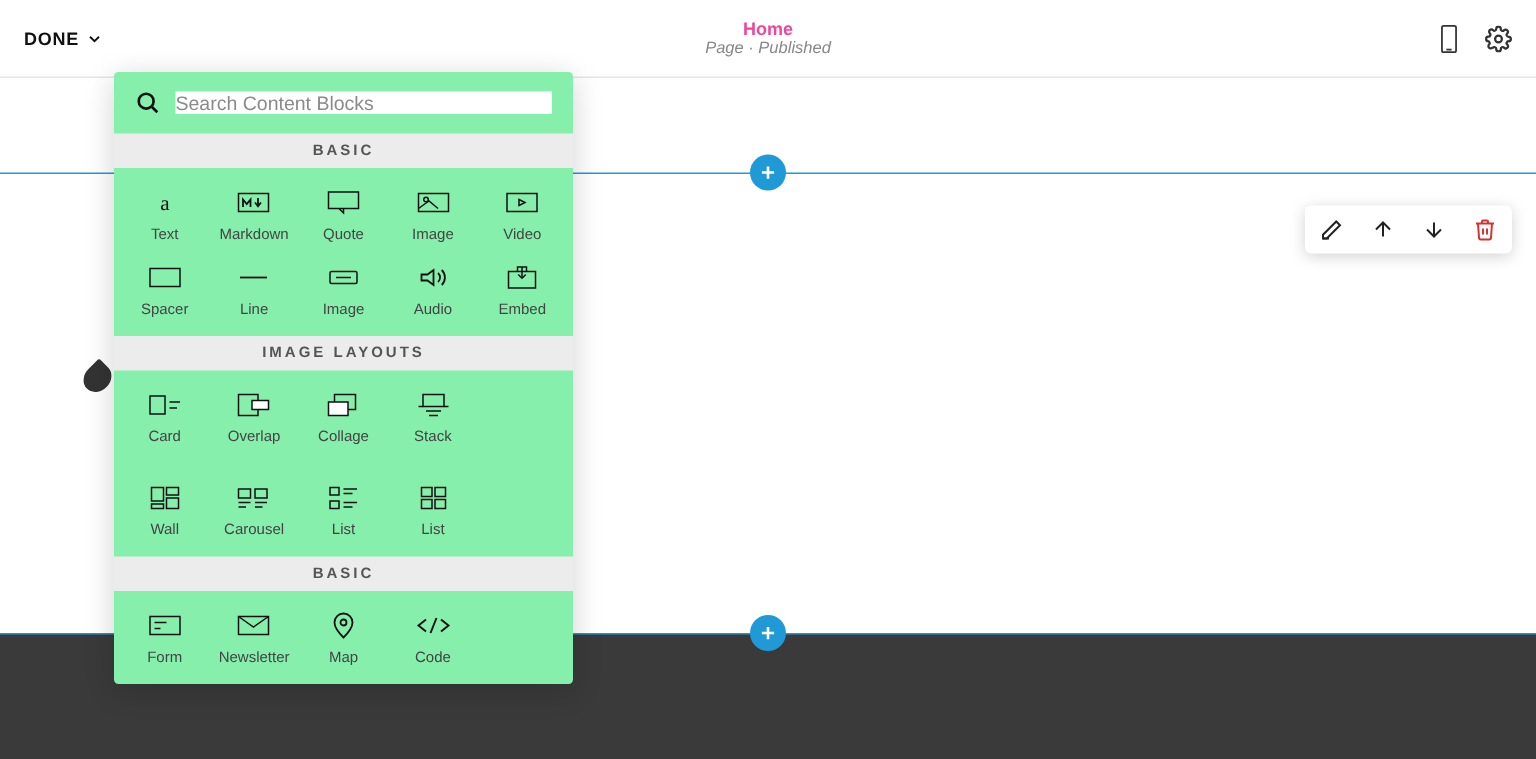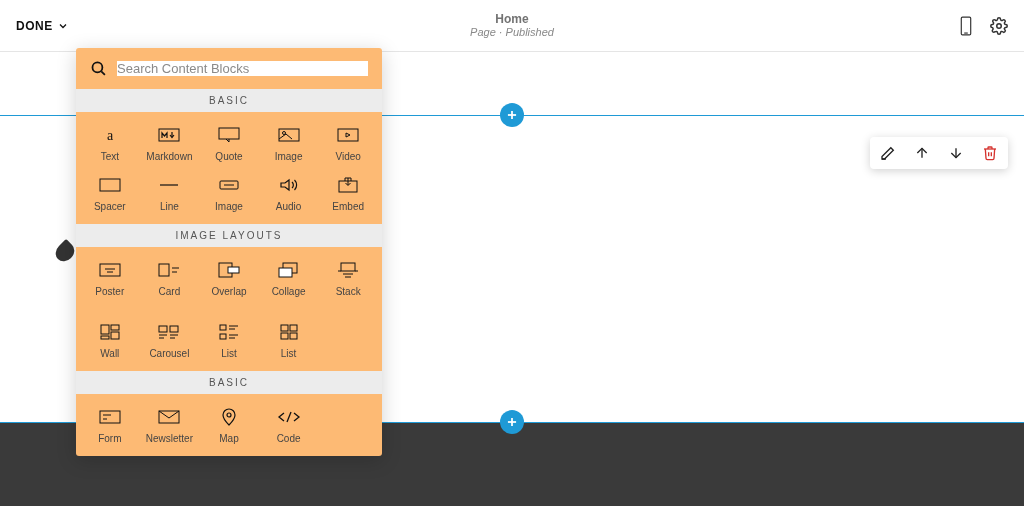--- a/index.html
+++ b/index.html
@@ -29,21 +29,21 @@
     color: #111;
   }
   .done-btn svg { margin-left: 4px; }
   .title-area {
     position: absolute;
     left: 50%;
     transform: translateX(-50%);
     text-align: center;
     line-height: 1.2;
   }
-  .title-area .t1 { font-size: 12px; font-weight: 600; color: #737373; }
+  .title-area .t1 { font-size: 12px; font-weight: 600; color: #ec4899; }
   .title-area .t2 { font-size: 11px; font-style: italic; color: #888; }
   .header-right {
     margin-left: auto;
     display: flex;
     align-items: center;
     gap: 16px;
   }
   .header-right svg { cursor: pointer; }
 
   .canvas {
@@ -106,21 +106,21 @@
   .side-toolbar .ibtn {
     width: 20px; height: 20px;
     display: flex; align-items: center; justify-content: center;
     cursor: pointer;
   }
 
   .popover {
     position: absolute;
     top: 6px; left: 76px;
     width: 306px;
-    background: #fdba74;
+    background: #86efac;
     border-radius: 3px;
     box-shadow: 0 4px 20px rgba(0,0,0,0.18);
     z-index: 50;
   }
   .search-row {
     display: flex;
     align-items: center;
     padding: 12px 14px;
     gap: 10px;
   }
@@ -132,21 +132,21 @@
     color: #333;
   }
   .search-row input::placeholder { color: #8a8a8a; }
   .cat-header {
     background: #ececec;
     text-align: center;
     font-size: 10px;
     letter-spacing: 2px;
     color: #555;
     padding: 6px 0;
-    font-weight: 400;
+    font-weight: 700;
   }
   .grid {
     display: grid;
     grid-template-columns: repeat(5, 1fr);
     padding: 8px 4px 4px 4px;
   }
   .block-item {
     display: flex;
     flex-direction: column;
     align-items: center;
@@ -344,30 +344,20 @@
           </div>
         <div class="lbl">Embed</div>
       </div>
     </div>
 
     <div class="cat-header">IMAGE LAYOUTS</div>
     <div class="grid">
       <div class="block-item">
         <div class="icon-wrap">
             <svg width="22" height="14" viewBox="0 0 22 14" fill="none" stroke="#111" stroke-width="1">
-              <rect x="1" y="1" width="20" height="12"></rect>
-              <line x1="6" y1="6" x2="16" y2="6"></line>
-              <line x1="8" y1="9" x2="14" y2="9"></line>
-            </svg>
-          </div>
-        <div class="lbl">Poster</div>
-      </div>
-      <div class="block-item">
-        <div class="icon-wrap">
-            <svg width="22" height="14" viewBox="0 0 22 14" fill="none" stroke="#111" stroke-width="1">
               <rect x="1" y="1" width="10" height="12"></rect>
               <line x1="14" y1="5" x2="21" y2="5"></line>
               <line x1="14" y1="9" x2="19" y2="9"></line>
             </svg>
           </div>
         <div class="lbl">Card</div>
       </div>
       <div class="block-item">
         <div class="icon-wrap">
             <svg width="22" height="16" viewBox="0 0 22 16" fill="none" stroke="#111" stroke-width="1">

